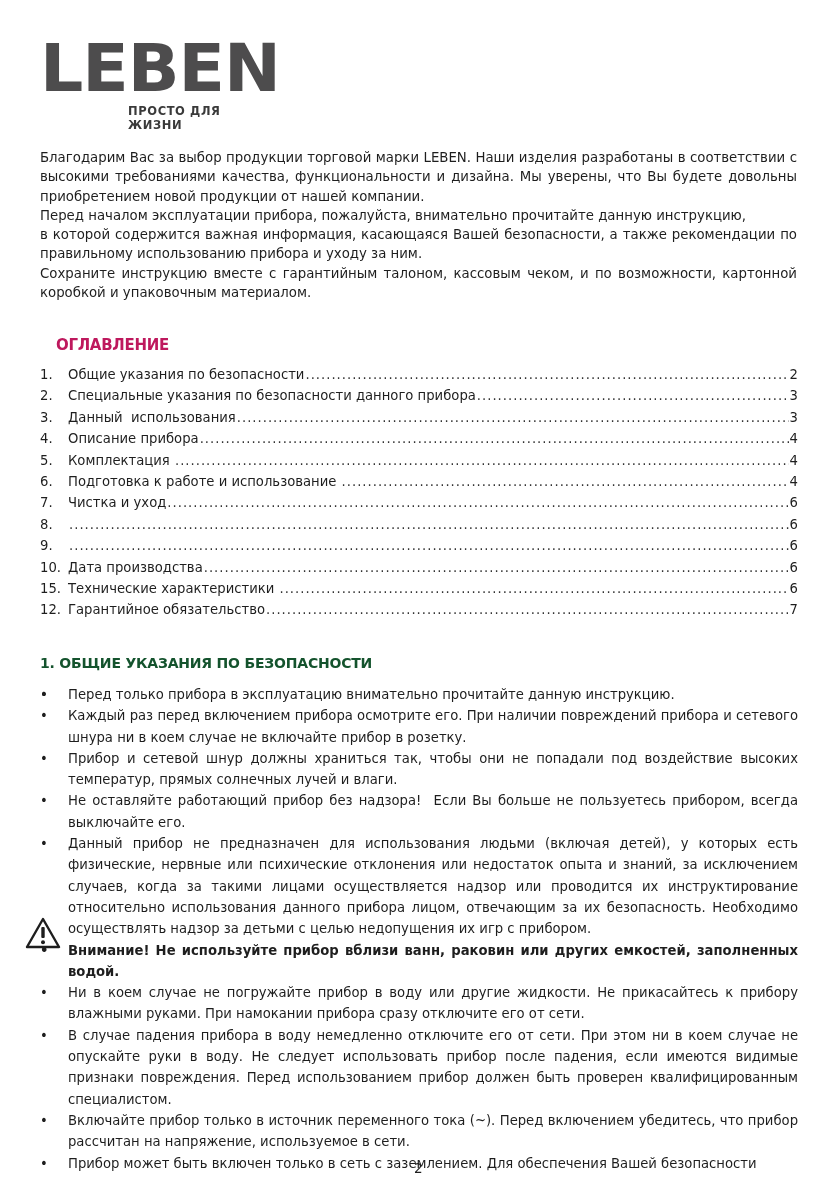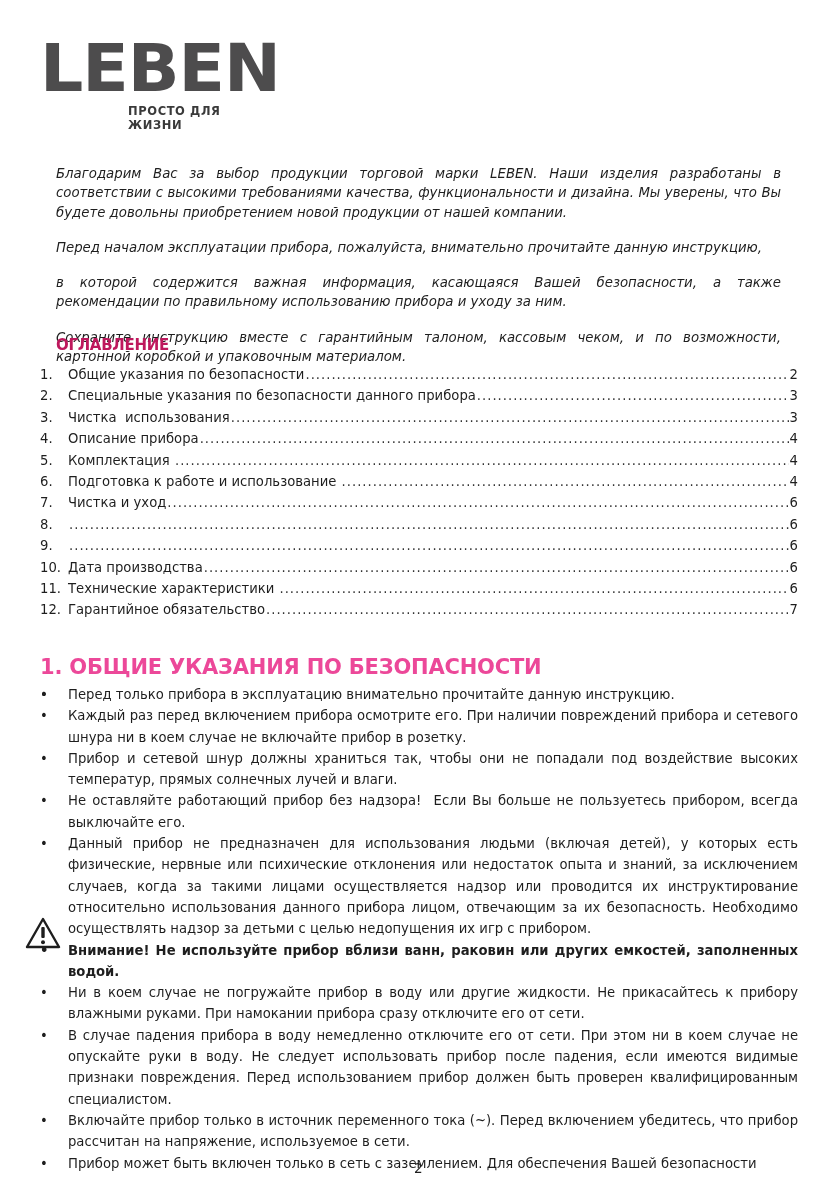--- a/index.html
+++ b/index.html
@@ -9,34 +9,34 @@
 
   .logo { position: absolute; left: 40px; top: 40px; width: 230px; height: 80px; }
   .logo-word { position: absolute; left: 0; top: -4px; font-family: "DejaVu Sans", sans-serif;
                font-weight: bold; font-size: 66px; letter-spacing: -1px; color: #4d4c4d;
                line-height: 66px; transform: scaleX(1.03); transform-origin: left top; }
   .logo-tag { position: absolute; left: 88px; top: 64px; font-weight: bold; font-size: 11.5px;
               letter-spacing: 0.6px; color: #3a3a3a; }
 
   .intro { position: absolute; left: 40px; top: 148px; width: 757px; font-size: 13.3px;
            line-height: 19.3px; text-align: justify; }
-  .intro p { margin: 16px; font-style: italic; }
+  .intro p { margin: 0; }
 
   .toc-title { position: absolute; left: 40px; top: 336px; font-weight: bold; font-size: 15px;
                color: #be185d; letter-spacing: -0.3px; margin-left: 16px; }
   .toc { position: absolute; left: 40px; top: 364px; width: 758px; }
   .toc-row { display: flex; align-items: baseline; height: 21.4px; font-size: 13.2px; line-height: 21.4px; }
   .toc-num { width: 28px; flex: none; }
   .toc-label { flex: none; white-space: nowrap; }
   .toc-dots { flex: 1; overflow: hidden; white-space: nowrap; letter-spacing: 1px; color: #333; margin: 0 1px; }
   .toc-dots::before { content: "......................................................................................................................................................................................................................"; }
   .toc-page { flex: none; }
 
-  .sec-title { position: absolute; left: 40px; top: 655px; font-weight: bold; font-size: 21px;
-               color: #ec4899; letter-spacing: -0.2px; }
+  .sec-title { position: absolute; left: 40px; top: 655px; font-weight: bold; font-size: 14px;
+               color: #14532d; letter-spacing: -0.2px; }
 
   .bullets { position: absolute; left: 40px; top: 684px; width: 758px; font-size: 13.2px; line-height: 21.3px; }
   .bullet { position: relative; padding-left: 28px; text-align: justify; }
   .bullet .dot { position: absolute; left: 0; top: 0; width: 10px; }
   .bullet.bold { font-weight: bold; }
 
   .warn { position: absolute; left: 25px; top: 917px; width: 36px; height: 32px; }
 
   .page-num { position: absolute; left: 414px; top: 1160px; font-size: 13.5px; }
 </style>
@@ -67,21 +67,21 @@
         <span class="toc-page">2</span>
       </div>
     <div class="toc-row">
         <span class="toc-num">2.</span>
         <span class="toc-label">Специальные указания по безопасности данного прибора</span>
         <span class="toc-dots"></span>
         <span class="toc-page">3</span>
       </div>
     <div class="toc-row">
         <span class="toc-num">3.</span>
-        <span class="toc-label" style="white-space:pre">Чистка  использования</span>
+        <span class="toc-label" style="white-space:pre">Данный  использования</span>
         <span class="toc-dots"></span>
         <span class="toc-page">3</span>
       </div>
     <div class="toc-row">
         <span class="toc-num">4.</span>
         <span class="toc-label">Описание прибора</span>
         <span class="toc-dots"></span>
         <span class="toc-page">4</span>
       </div>
     <div class="toc-row">
@@ -112,21 +112,21 @@
         <span class="toc-dots"></span>
         <span class="toc-page">6</span>
       </div>
     <div class="toc-row">
         <span class="toc-num">10.</span>
         <span class="toc-label">Дата производства</span>
         <span class="toc-dots"></span>
         <span class="toc-page">6</span>
       </div>
     <div class="toc-row">
-        <span class="toc-num">11.</span>
+        <span class="toc-num">15.</span>
         <span class="toc-label" style="white-space:pre">Технические характеристики </span>
         <span class="toc-dots"></span>
         <span class="toc-page">6</span>
       </div>
     <div class="toc-row">
         <span class="toc-num">12.</span>
         <span class="toc-label">Гарантийное обязательство</span>
         <span class="toc-dots"></span>
         <span class="toc-page">7</span>
       </div>

